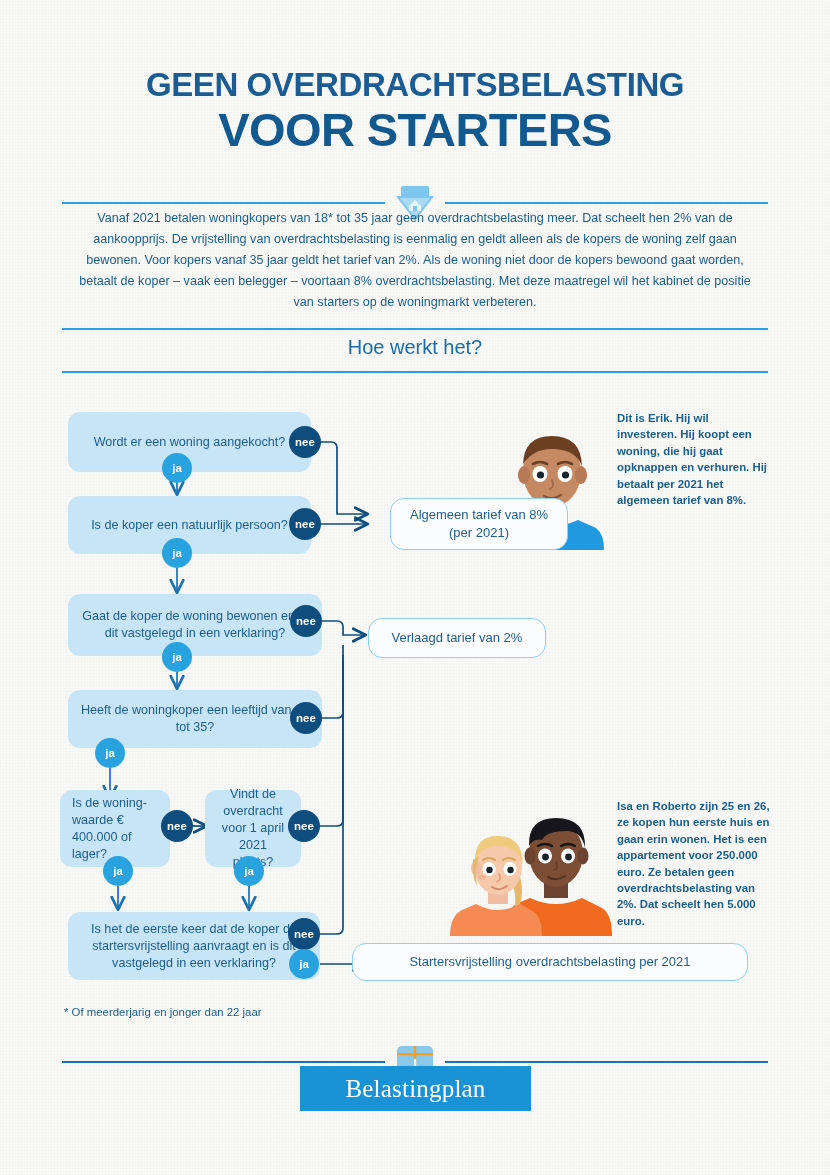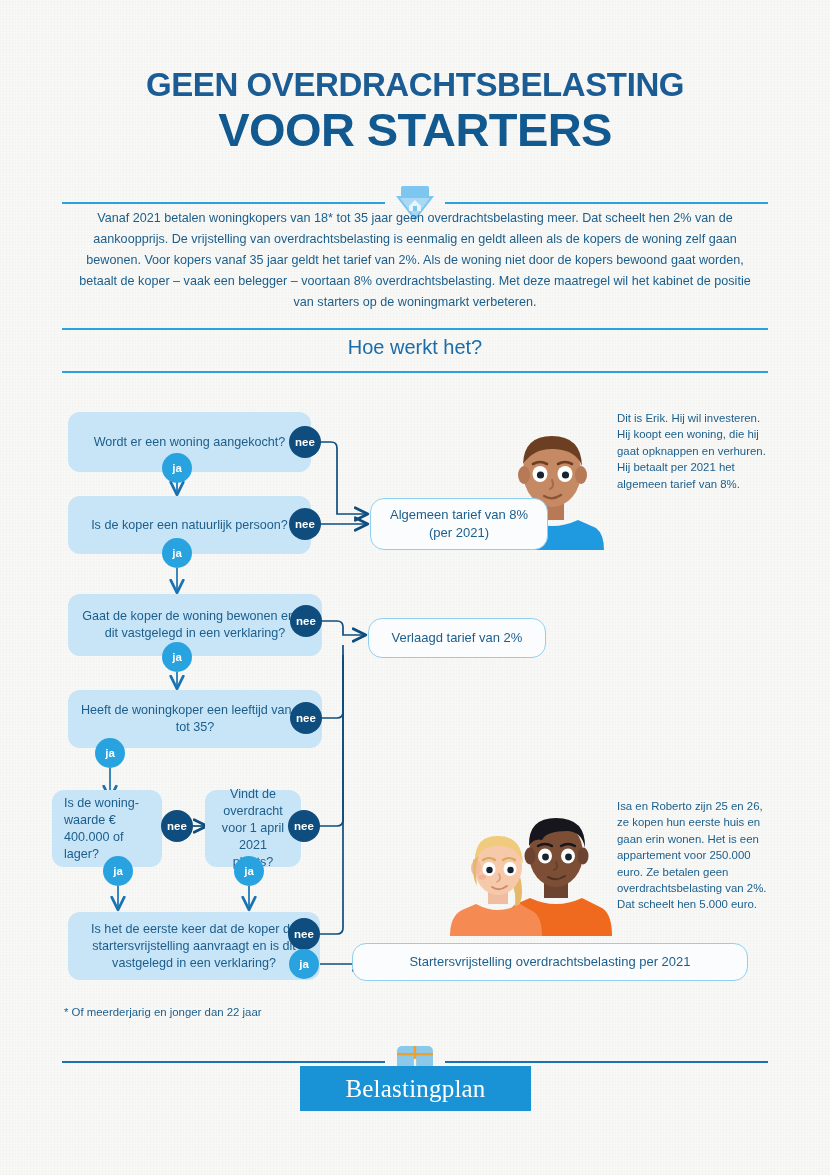--- a/index.html
+++ b/index.html
@@ -158,20 +158,21 @@
     box-sizing: border-box;
   }
   .pill.nee { background: #0e4d7d; width: 32px; height: 32px; }
   .pill.ja  { background: #29a3e0; width: 30px; height: 30px; }
 
   .story {
     position: absolute;
     font-size: 11.4px;
     line-height: 16.4px;
     color: #1b5e8c;
+    font-weight: bold;
   }
 
   
   .person { position: absolute; }
 
   
   .footnote {
     position: absolute;
     top: 1006px;
     left: 64px;
@@ -292,21 +293,21 @@
   </div>
 
   <div class="qbox" style="left:68px; top:594px; width:254px; height:62px;">
     <span>Gaat de koper de woning bewonen en is dit vastgelegd in een verklaring?</span>
   </div>
 
   <div class="qbox" style="left:68px; top:690px; width:254px; height:58px;">
     <span>Heeft de woningkoper een leeftijd van 18 tot 35?</span>
   </div>
 
-  <div class="qbox left-align" style="left:52px; top:790px; width:110px; height:77px; padding-left:12px;">
+  <div class="qbox left-align" style="left:60px; top:790px; width:110px; height:77px; padding-left:12px;">
     <span>Is de woning-waarde € 400.000 of lager?</span>
   </div>
 
   <div class="qbox" style="left:205px; top:790px; width:96px; height:77px;">
     <span>Vindt de overdracht voor 1 april 2021 plaats?</span>
   </div>
 
   <div class="qbox" style="left:68px; top:912px; width:252px; height:68px;">
     <span>Is het de eerste keer dat de koper de startersvrijstelling aanvraagt en is dit vastgelegd in een verklaring?</span>
   </div>
@@ -418,21 +419,21 @@
     <ellipse cx="64" cy="63" rx="6.5" ry="7" fill="#ffffff"></ellipse>
     <circle cx="43.5" cy="64" r="3.2" fill="#17242e"></circle>
     <circle cx="64.5" cy="64" r="3.2" fill="#17242e"></circle>
 
     <ellipse cx="36" cy="71" rx="4" ry="2.6" fill="#f2a98c" opacity="0.7"></ellipse>
 
     <path d="M53,68 Q56,74 51,76" stroke="#e0a183" stroke-width="1.8" fill="none" stroke-linecap="round"></path>
     <path d="M46,81 Q53,86 61,80" stroke="#d08a6c" stroke-width="2" fill="none" stroke-linecap="round"></path>
   </svg>
 
-  <div class="outbox" style="left:370px; top:498px; width:178px; height:52px; flex-direction:column;">
+  <div class="outbox" style="left:390px; top:498px; width:178px; height:52px; flex-direction:column;">
     <span>Algemeen tarief van 8%</span>
     <span>(per 2021)</span>
   </div>
 
   <div class="outbox" style="left:368px; top:618px; width:178px; height:40px;">
     <span>Verlaagd tarief van 2%</span>
   </div>
 
   <div class="outbox" style="left:352px; top:943px; width:396px; height:38px;">
     <span>Startersvrijstelling overdrachtsbelasting per 2021</span>

